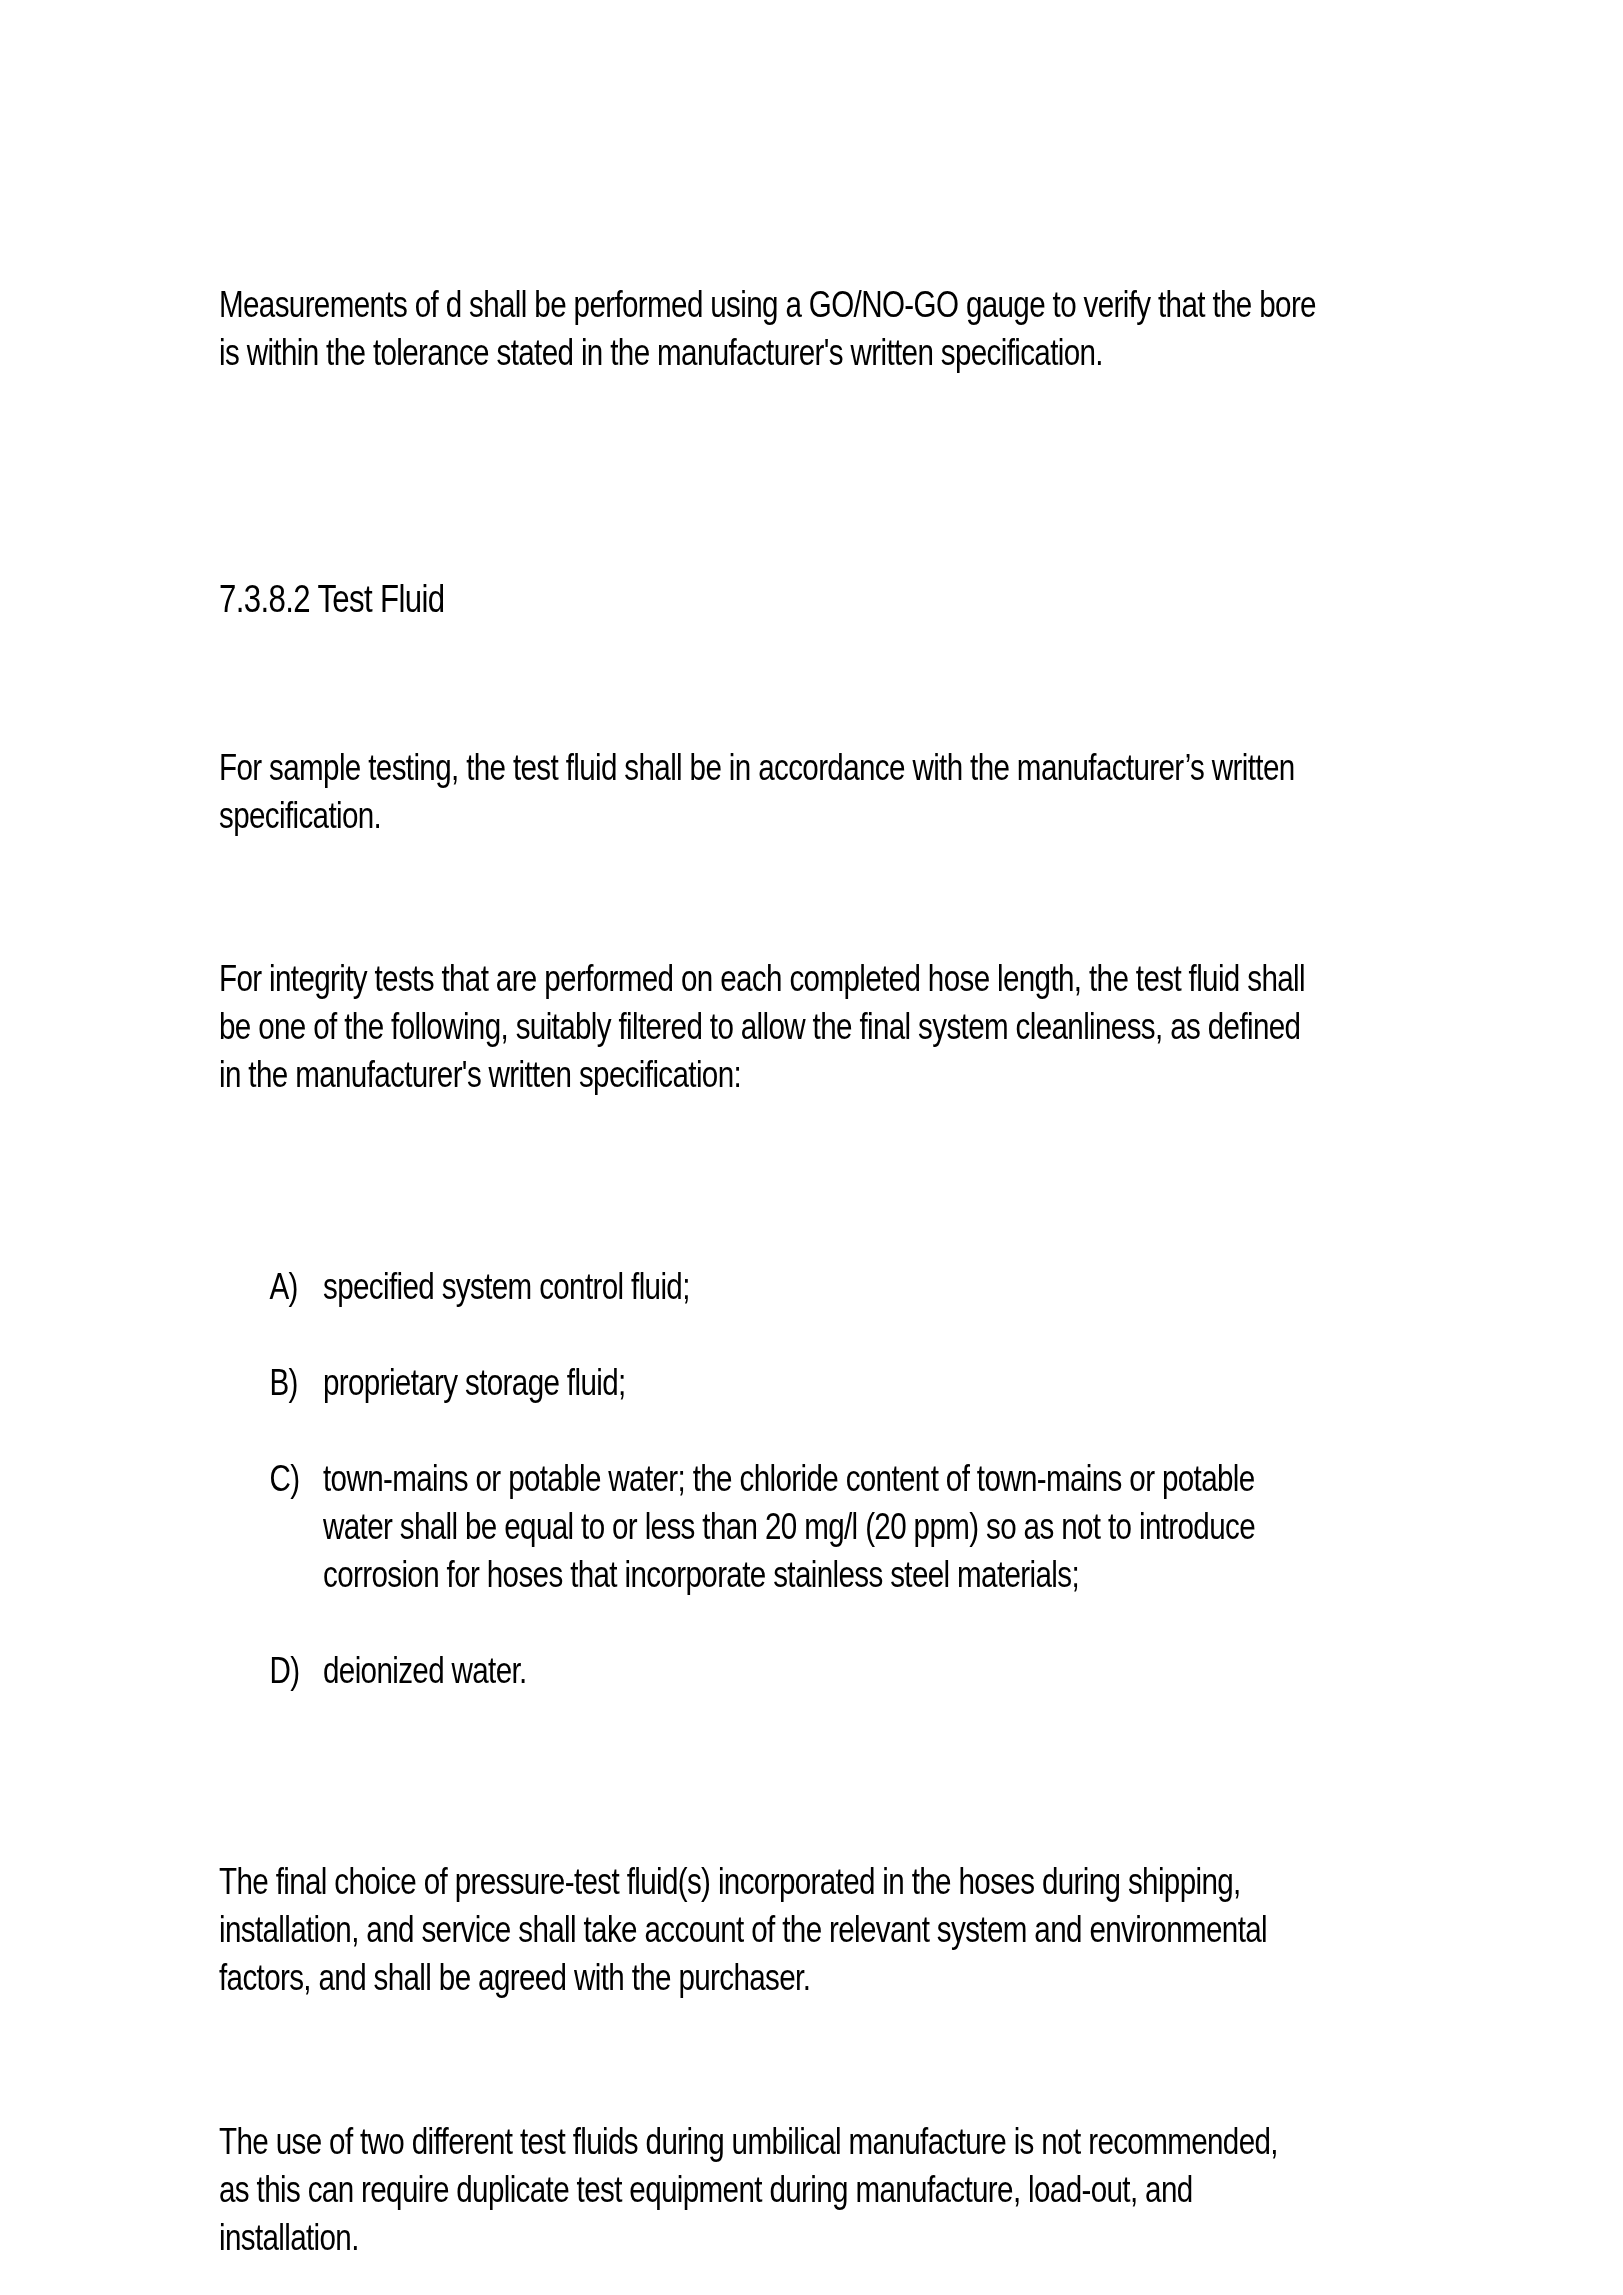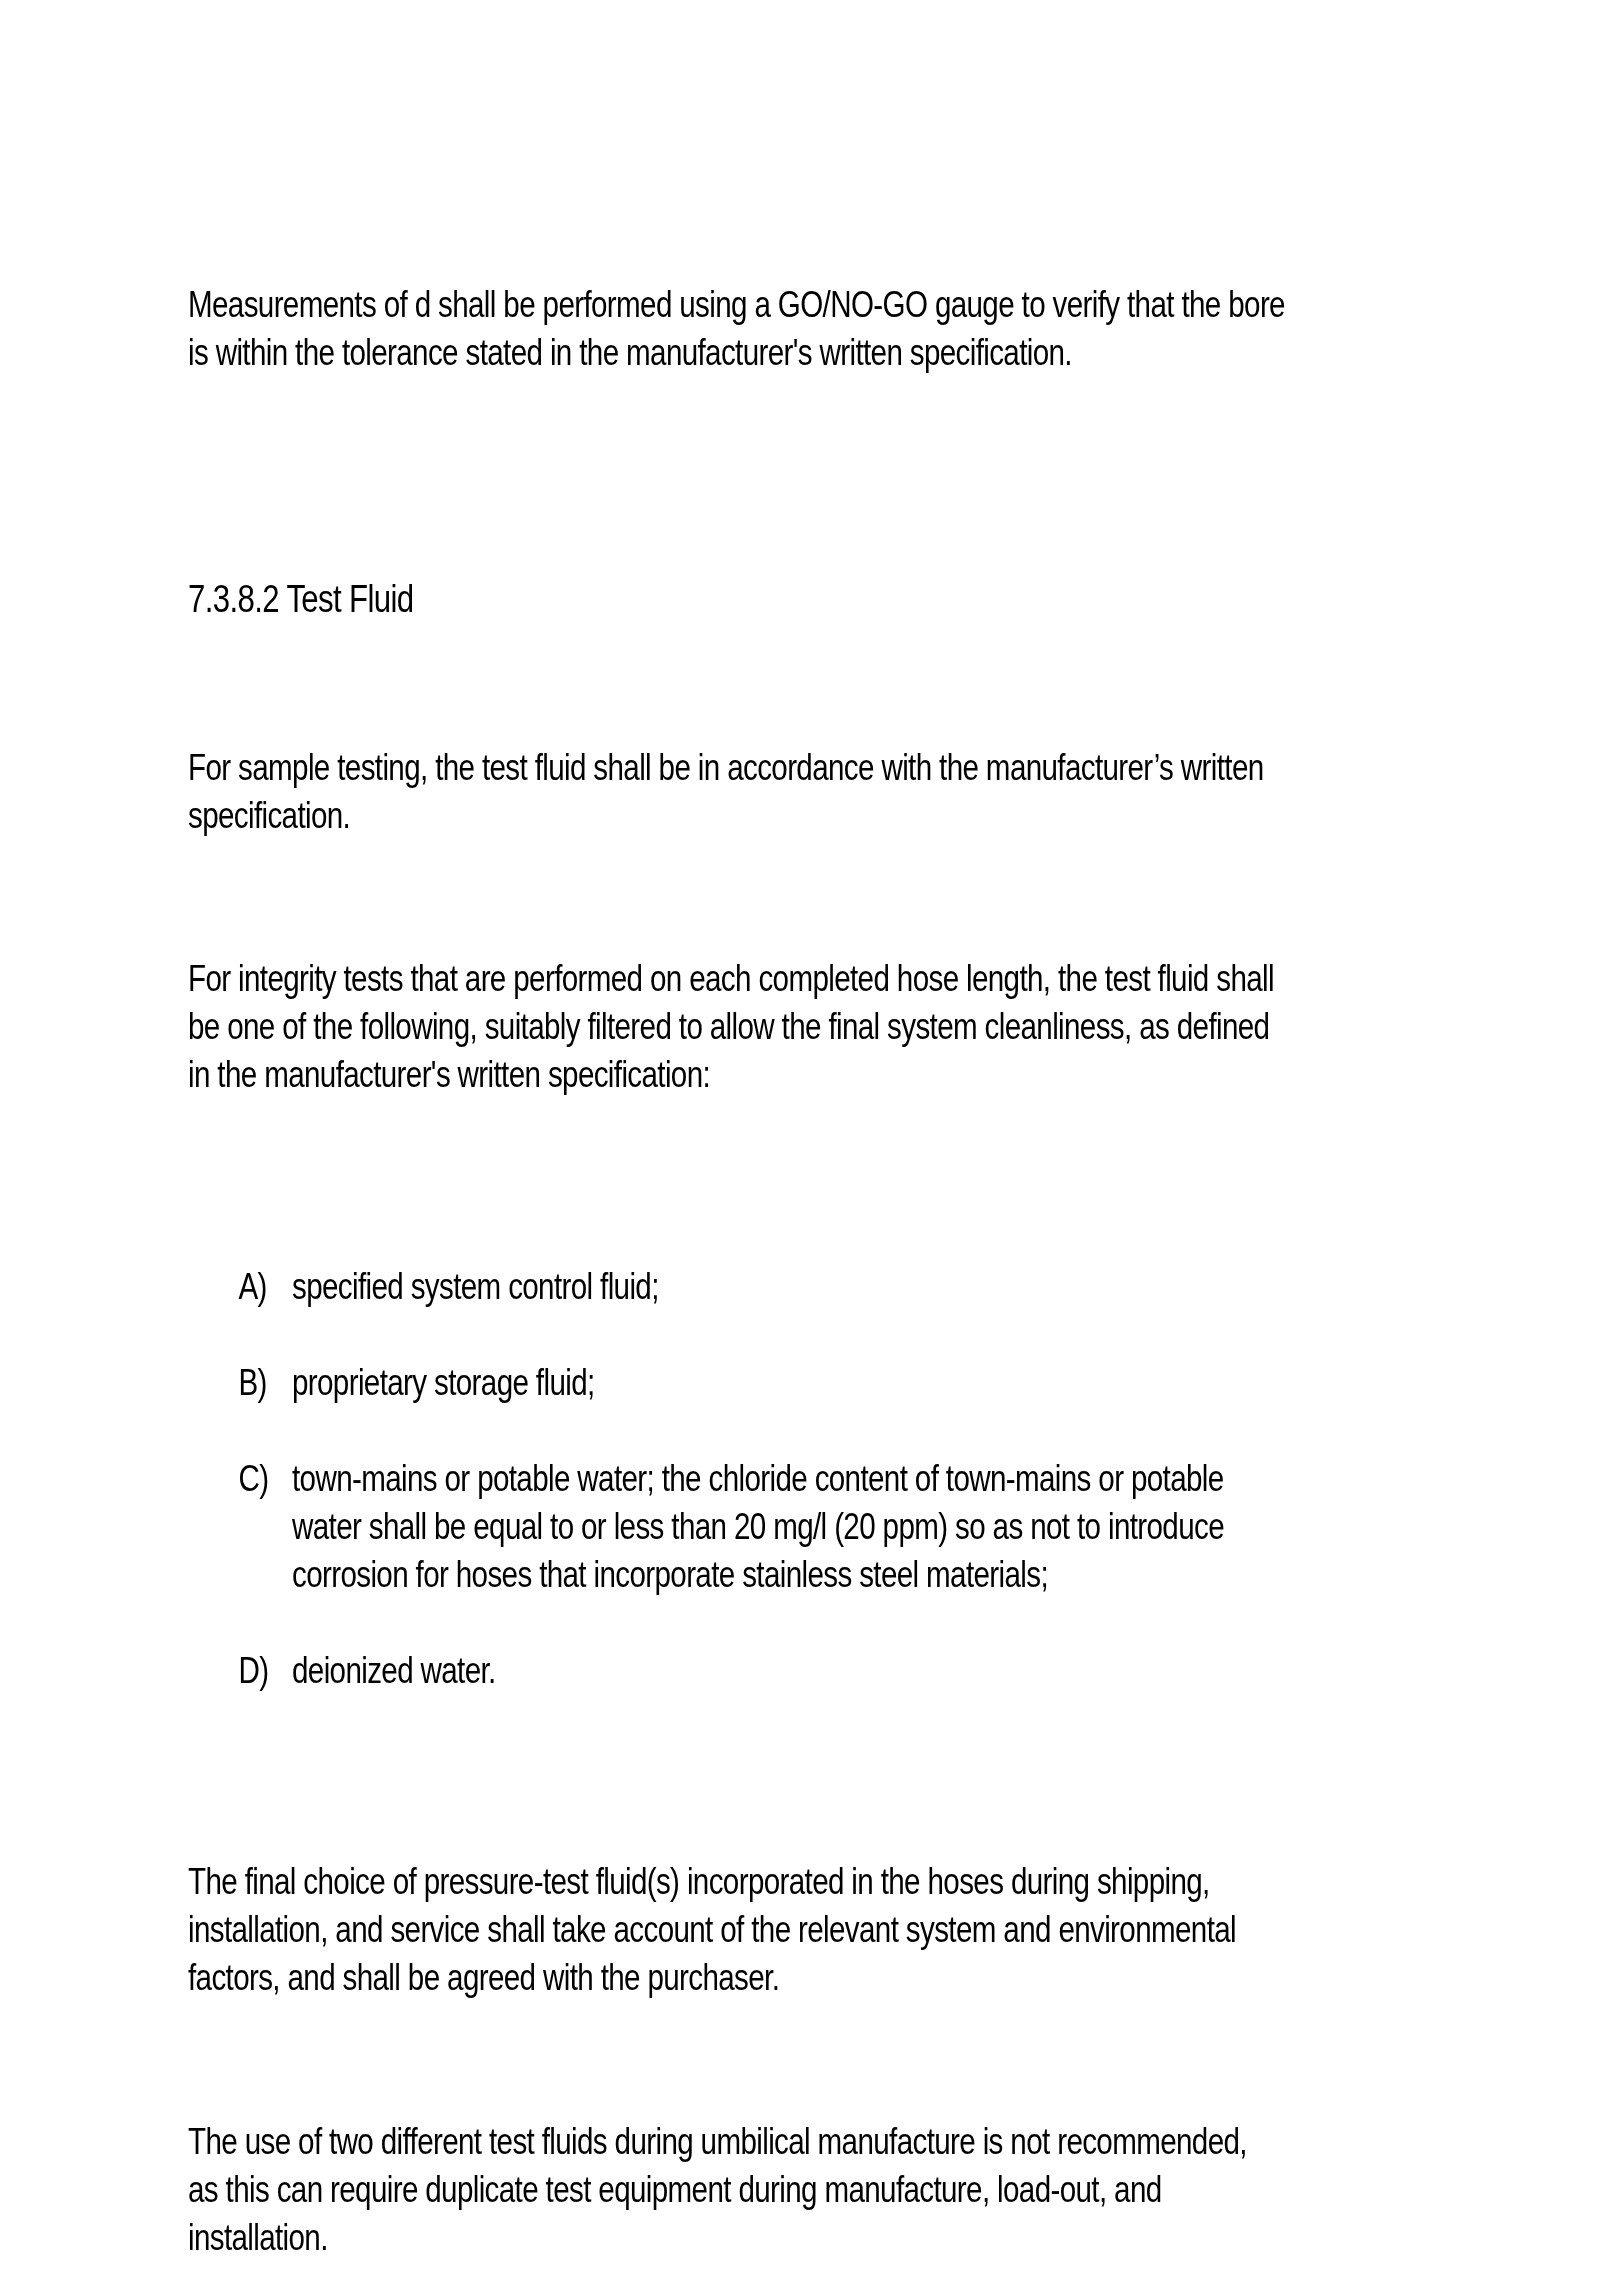--- a/index.html
+++ b/index.html
@@ -10,20 +10,21 @@
   body {
     width: 1623px;
     height: 2295px;
     position: relative;
     overflow: hidden;
   }
   .page {
     position: absolute;
     inset: 0;
     background: #ffffff;
+    margin-left: 31px;
   }
   .content {
     position: absolute;
     left: 188px;
     top: 185px;
     width: 1701px;
     transform: scaleX(0.8);
     transform-origin: 0 0;
     font-family: "Liberation Sans", sans-serif;
     font-size: 37px;

